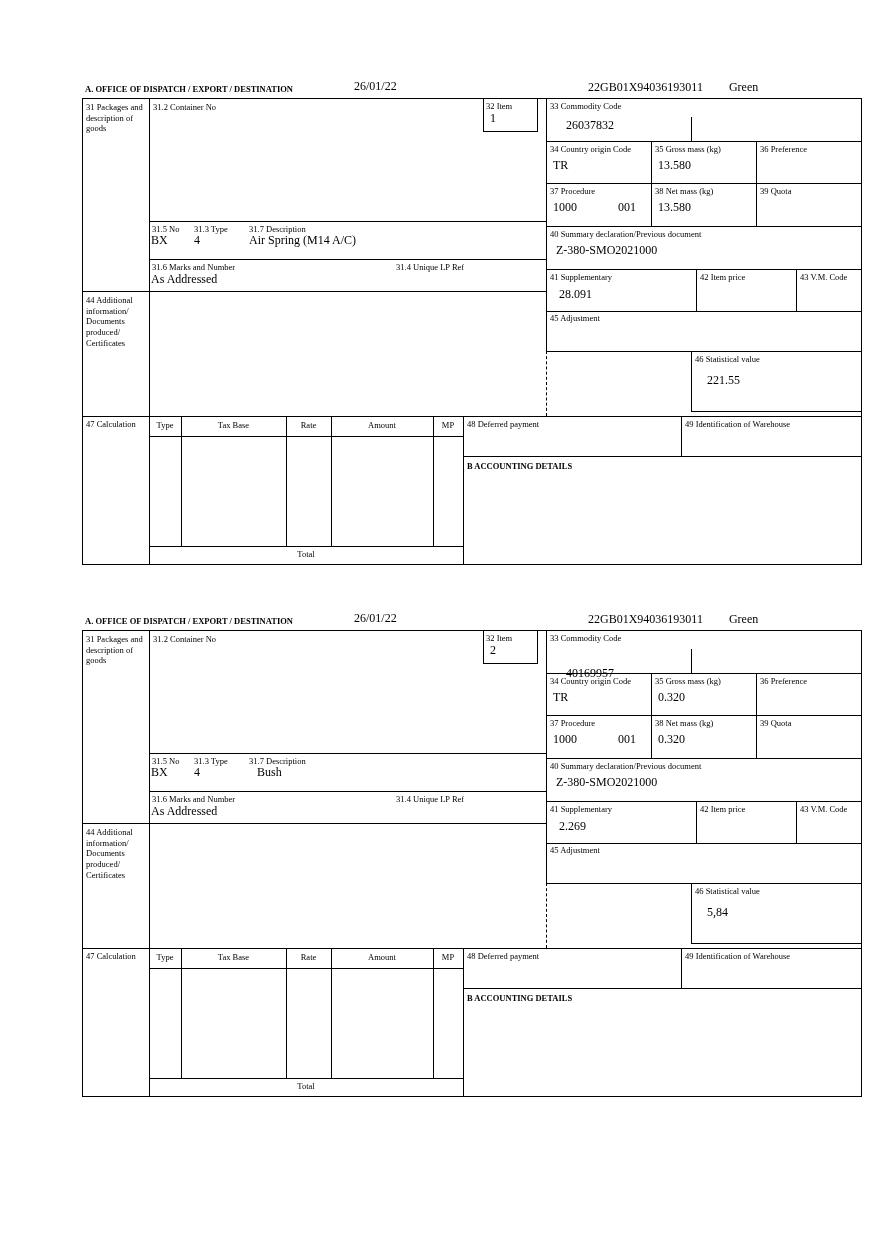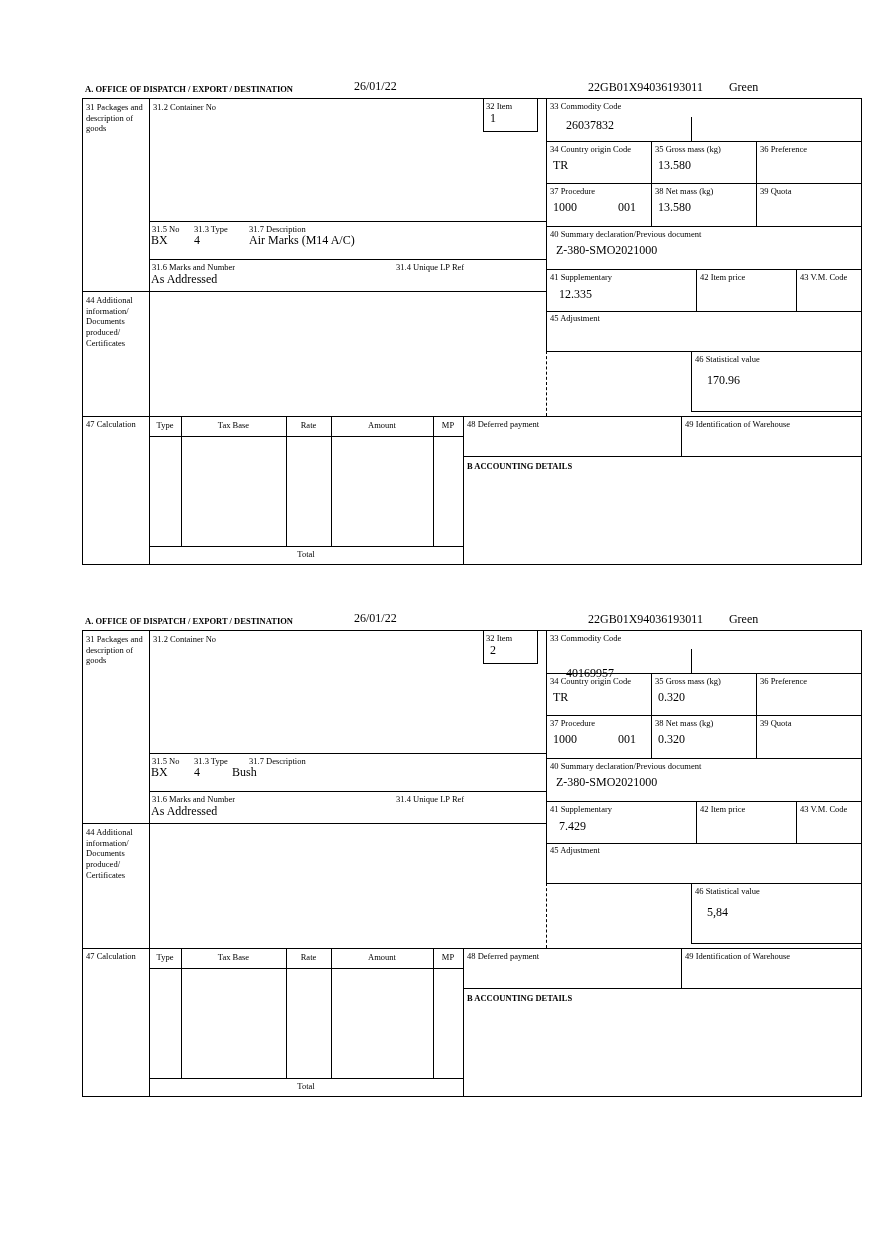--- a/index.html
+++ b/index.html
@@ -72,34 +72,34 @@
     <div class="vl" style="left:470px;top:102px">1000</div>
     <div class="vl" style="left:535px;top:102px">001</div>
     <div class="lb" style="left:572px;top:87px">38 Net mass (kg)</div>
     <div class="vl" style="left:575px;top:102px">13.580</div>
     <div class="lb" style="left:677px;top:87px">39 Quota</div>
     <div class="lb" style="left:69px;top:125px">31.5 No</div>
     <div class="lb" style="left:111px;top:125px">31.3 Type</div>
     <div class="lb" style="left:166px;top:125px">31.7 Description</div>
     <div class="vl" style="left:68px;top:135px">BX</div>
     <div class="vl" style="left:111px;top:135px">4</div>
-    <div class="vl" style="left:166px;top:135px">Air Marks (M14 A/C)</div>
+    <div class="vl" style="left:166px;top:135px">Air Spring (M14 A/C)</div>
     <div class="lb" style="left:467px;top:130px">40 Summary declaration/Previous document</div>
     <div class="vl" style="left:473px;top:145px">Z-380-SMO2021000</div>
     <div class="lb" style="left:69px;top:163px">31.6 Marks and Number</div>
     <div class="lb" style="left:313px;top:163px">31.4 Unique LP Ref</div>
     <div class="vl" style="left:68px;top:174px">As Addressed</div>
     <div class="lb" style="left:467px;top:173px">41 Supplementary</div>
-    <div class="vl" style="left:476px;top:189px">12.335</div>
+    <div class="vl" style="left:476px;top:189px">28.091</div>
     <div class="lb" style="left:617px;top:173px">42 Item price</div>
     <div class="lb" style="left:717px;top:173px">43 V.M. Code</div>
     <div class="lb" style="left:3px;top:196px;width:56px">44 Additional information/ Documents produced/ Certificates</div>
     <div class="lb" style="left:467px;top:214px">45 Adjustment</div>
     <div class="lb" style="left:612px;top:255px">46 Statistical value</div>
-    <div class="vl" style="left:624px;top:275px">170.96</div>
+    <div class="vl" style="left:624px;top:275px">221.55</div>
     <div class="lb" style="left:3px;top:320px;width:50px">47 Calculation</div>
     <div class="lb ctr" style="left:66px;top:321px;width:32px">Type</div>
     <div class="lb ctr" style="left:98px;top:321px;width:105px">Tax Base</div>
     <div class="lb ctr" style="left:203px;top:321px;width:45px">Rate</div>
     <div class="lb ctr" style="left:248px;top:321px;width:102px">Amount</div>
     <div class="lb ctr" style="left:350px;top:321px;width:30px">MP</div>
     <div class="lb" style="left:384px;top:320px">48 Deferred payment</div>
     <div class="lb" style="left:602px;top:320px">49 Identification of Warehouse</div>
     <div class="lb b" style="left:384px;top:362px">B ACCOUNTING DETAILS</div>
     <div class="lb ctr" style="left:66px;top:450px;width:314px">Total</div>
@@ -159,28 +159,28 @@
     <div class="vl" style="left:470px;top:102px">1000</div>
     <div class="vl" style="left:535px;top:102px">001</div>
     <div class="lb" style="left:572px;top:87px">38 Net mass (kg)</div>
     <div class="vl" style="left:575px;top:102px">0.320</div>
     <div class="lb" style="left:677px;top:87px">39 Quota</div>
     <div class="lb" style="left:69px;top:125px">31.5 No</div>
     <div class="lb" style="left:111px;top:125px">31.3 Type</div>
     <div class="lb" style="left:166px;top:125px">31.7 Description</div>
     <div class="vl" style="left:68px;top:135px">BX</div>
     <div class="vl" style="left:111px;top:135px">4</div>
-    <div class="vl" style="left:149px;top:135px">Bush</div>
+    <div class="vl" style="left:174px;top:135px">Bush</div>
     <div class="lb" style="left:467px;top:130px">40 Summary declaration/Previous document</div>
     <div class="vl" style="left:473px;top:145px">Z-380-SMO2021000</div>
     <div class="lb" style="left:69px;top:163px">31.6 Marks and Number</div>
     <div class="lb" style="left:313px;top:163px">31.4 Unique LP Ref</div>
     <div class="vl" style="left:68px;top:174px">As Addressed</div>
     <div class="lb" style="left:467px;top:173px">41 Supplementary</div>
-    <div class="vl" style="left:476px;top:189px">7.429</div>
+    <div class="vl" style="left:476px;top:189px">2.269</div>
     <div class="lb" style="left:617px;top:173px">42 Item price</div>
     <div class="lb" style="left:717px;top:173px">43 V.M. Code</div>
     <div class="lb" style="left:3px;top:196px;width:56px">44 Additional information/ Documents produced/ Certificates</div>
     <div class="lb" style="left:467px;top:214px">45 Adjustment</div>
     <div class="lb" style="left:612px;top:255px">46 Statistical value</div>
     <div class="vl" style="left:624px;top:275px">5,84</div>
     <div class="lb" style="left:3px;top:320px;width:50px">47 Calculation</div>
     <div class="lb ctr" style="left:66px;top:321px;width:32px">Type</div>
     <div class="lb ctr" style="left:98px;top:321px;width:105px">Tax Base</div>
     <div class="lb ctr" style="left:203px;top:321px;width:45px">Rate</div>

